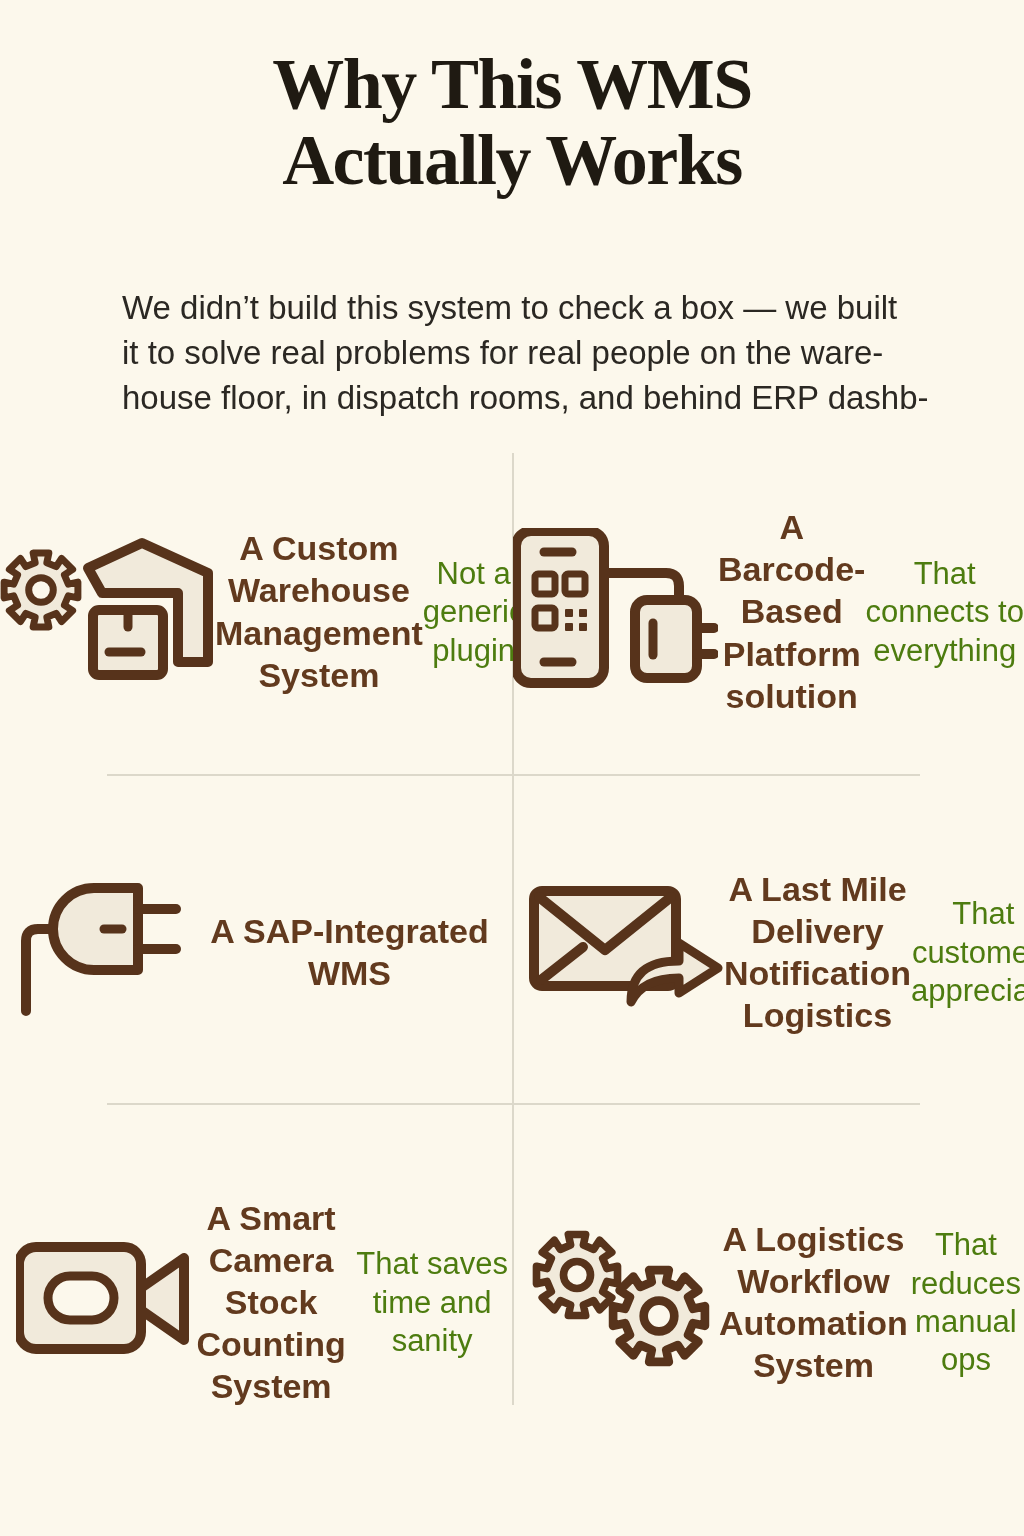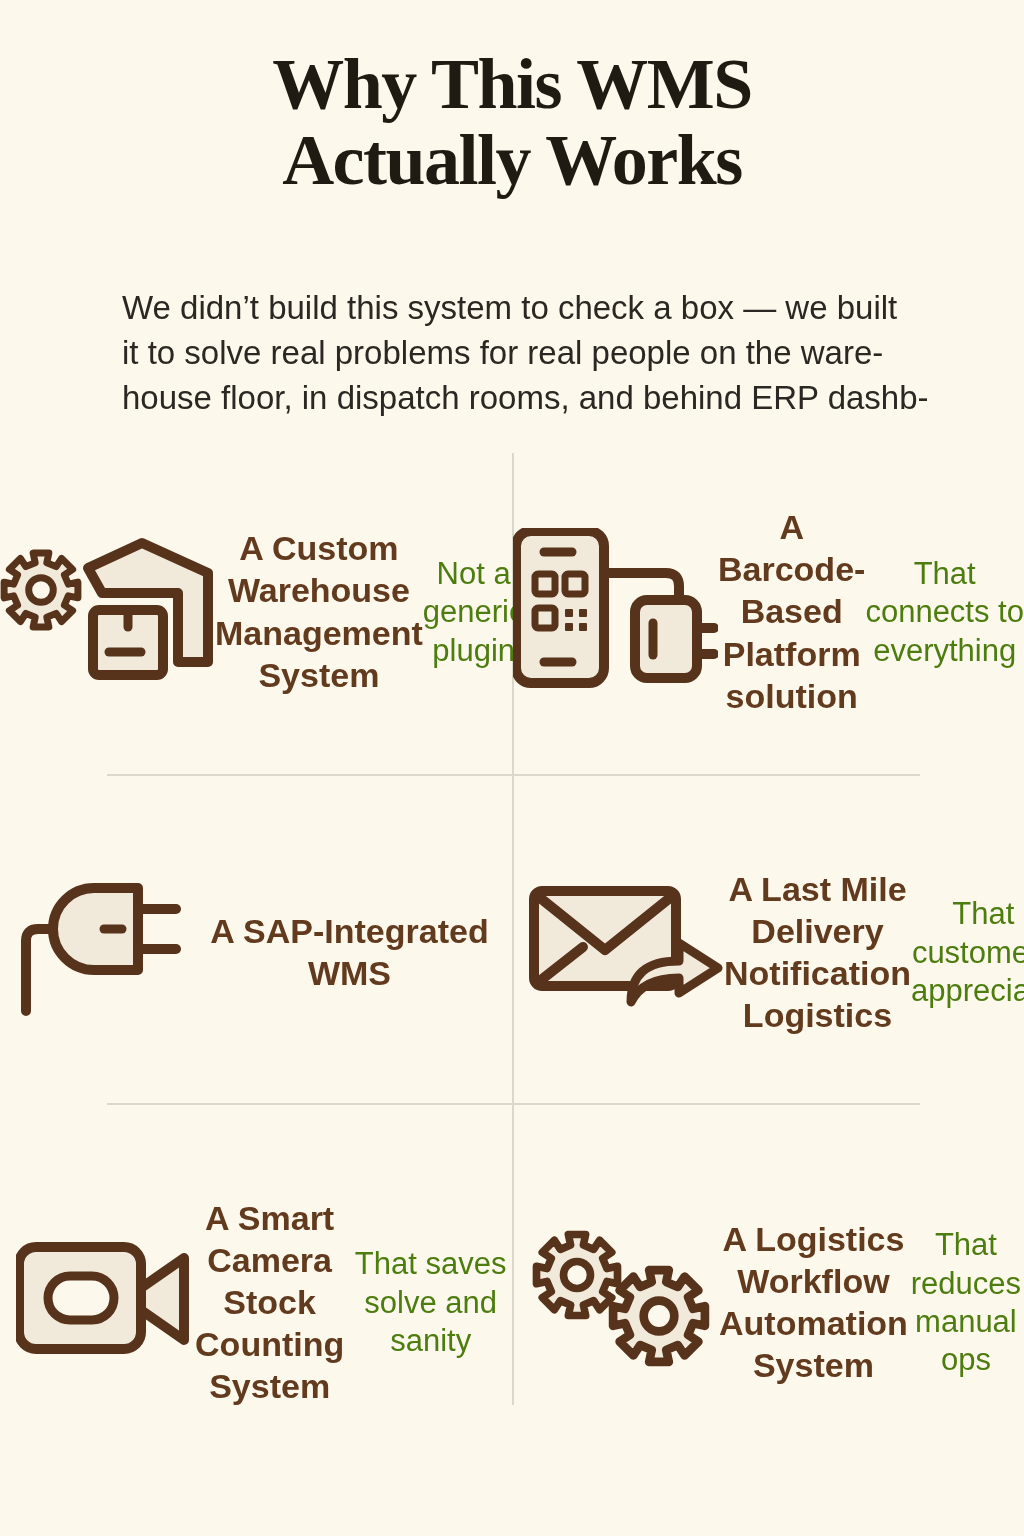--- a/index.html
+++ b/index.html
@@ -140,21 +140,21 @@
     <article class="cell r3">
       <div class="icon-wrap">
         <svg width="175" height="122" viewBox="0 0 175 122" fill="none" stroke="#57331b" stroke-linecap="round" stroke-linejoin="round">
           <path d="M125,51 L168,21 V103 L125,73 Z" fill="#f1eadb" stroke-width="10"></path>
           <rect x="3" y="10" width="122" height="102" rx="17" fill="#f1eadb" stroke-width="10"></rect>
           <rect x="32" y="39" width="66" height="44" rx="22" fill="#fcf8ec" stroke-width="9"></rect>
         </svg>
       </div>
       <h2 class="f-title">A Smart Camera Stock
 Counting System</h2>
-      <p class="f-sub">That saves solve and sanity</p>
+      <p class="f-sub">That saves time and sanity</p>
     </article>
 
     <article class="cell r3">
       <div class="icon-wrap">
         <svg width="190" height="148" viewBox="0 0 190 148" fill="none" stroke="#57331b" stroke-linecap="round" stroke-linejoin="round">
           <g transform="translate(3,6) scale(0.9)">
             <path d="M95,40.4 L95,59.6 L83.3,57.1 L78.5,68.5 L88.6,75.1 L75.1,88.6 L68.5,78.5 L57.1,83.3 L59.6,95 L40.4,95 L42.9,83.3 L31.5,78.5 L24.9,88.6 L11.4,75.1 L21.5,68.5 L16.7,57.1 L5,59.6 L5,40.4 L16.7,42.9 L21.5,31.5 L11.4,24.9 L24.9,11.4 L31.5,21.5 L42.9,16.7 L40.4,5 L59.6,5 L57.1,16.7 L68.5,21.5 L75.1,11.4 L88.6,24.9 L78.5,31.5 L83.3,42.9 Z" fill="#f1eadb" stroke-width="8.5"></path>
             <circle cx="50" cy="50" r="15" fill="#fcf8ec" stroke-width="8.5"></circle>
           </g>
           <g transform="translate(79,41) scale(1.02)">

